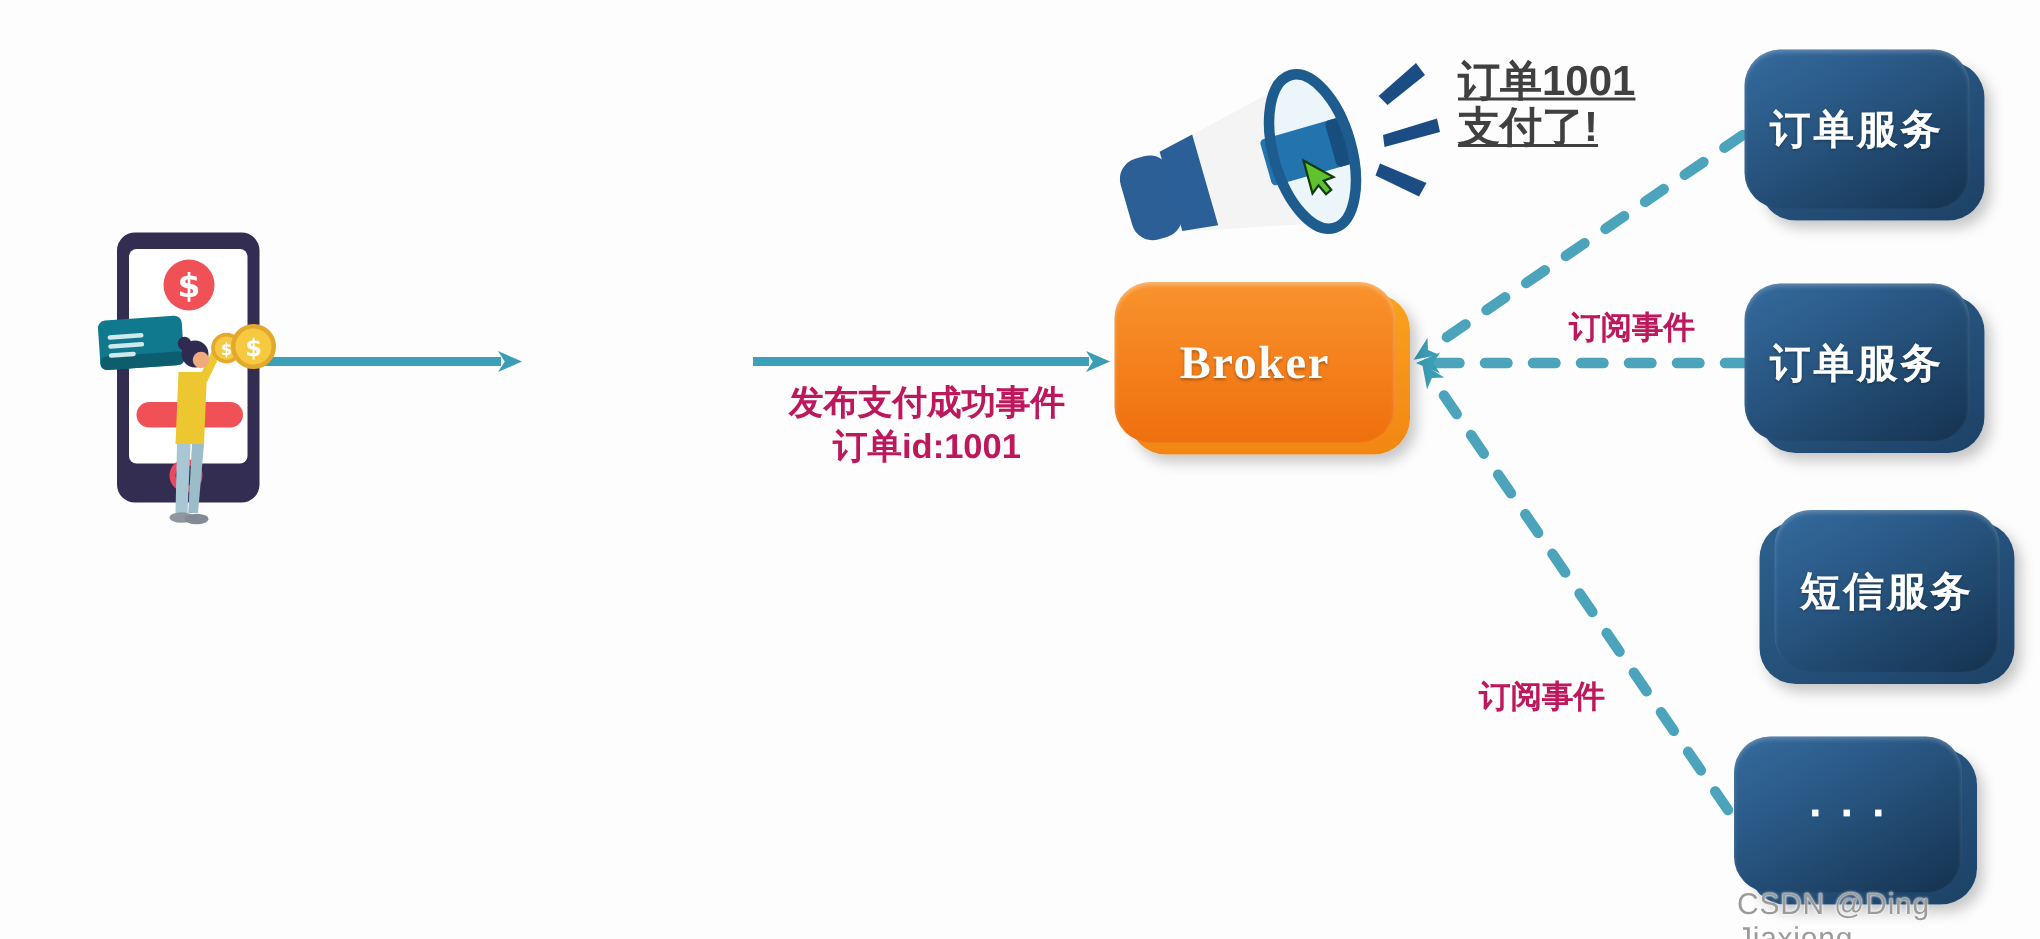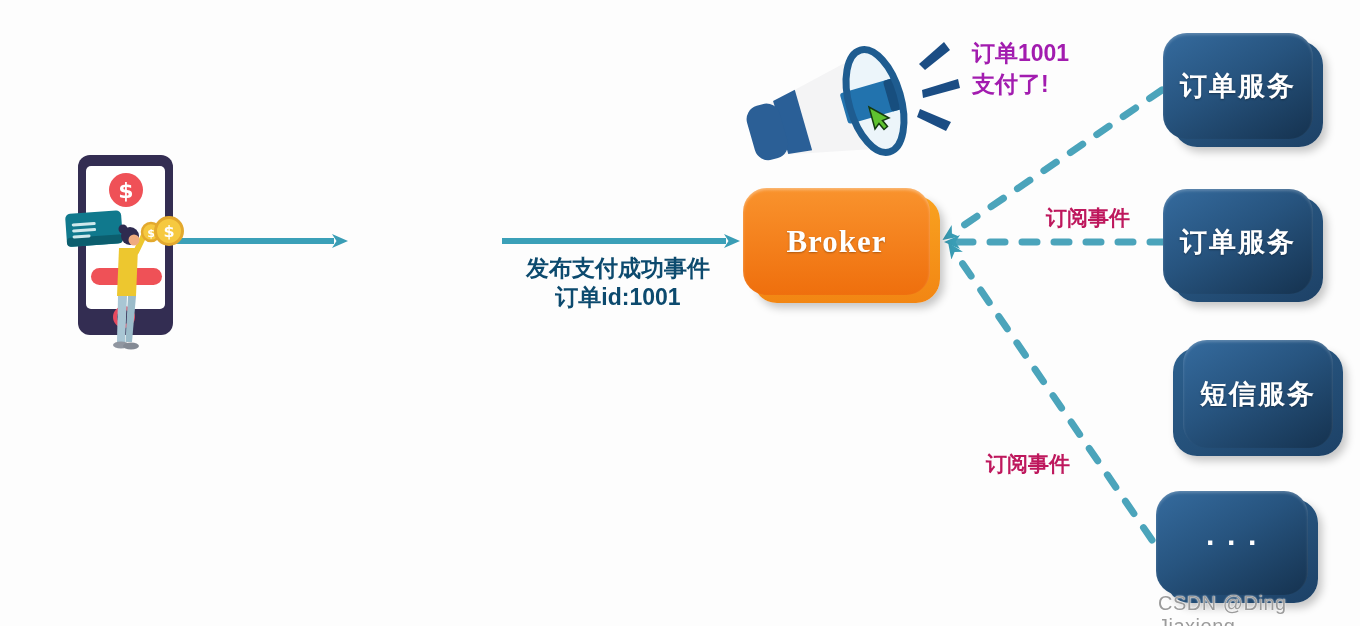--- a/index.html
+++ b/index.html
@@ -29,23 +29,23 @@
     background:linear-gradient(180deg,#f9932d 0%,#ef6f0d 100%);
     box-shadow:inset 0 2px 3px rgba(255,255,255,.35);
   }
   .cjk-label{font-size:27px;letter-spacing:2px;text-shadow:0 1px 2px rgba(0,0,0,.35);}
   .broker-label{
     font-family:Liberation Serif, serif;font-size:31px;font-weight:700;
     letter-spacing:1px;text-shadow:0 1px 2px rgba(0,0,0,.3);
   }
   .dots-label{font-size:30px;font-weight:700;letter-spacing:11px;padding-left:11px;}
   
-  .flow-label{position:absolute;z-index:3;color:#0c4a6e;font-weight:700;}
+  .flow-label{position:absolute;z-index:3;color:#be185d;font-weight:700;}
   .publish-label{left:498px;top:254px;width:240px;text-align:center;font-size:23px;line-height:29px;}
-  .announce-label{left:972px;top:38px;font-size:23px;line-height:31px;color:#a21caf;}
+  .announce-label{left:972px;top:38px;font-size:28px;line-height:31px;color:#404040;text-decoration:underline;}
   .sub-label{font-size:21px;color:#be185d;}
   .sub-label-top{left:1046px;top:204px;}
   .sub-label-bottom{left:986px;top:450px;}
   .watermark{
     position:absolute;z-index:4;left:1158px;top:592px;font-size:20px;font-weight:400;
     color:#9b9b9b;text-shadow:0 0 2px #ffffff,0 0 1px #ffffff;letter-spacing:.5px;
   }
 </style>
 </head>
 <body>

